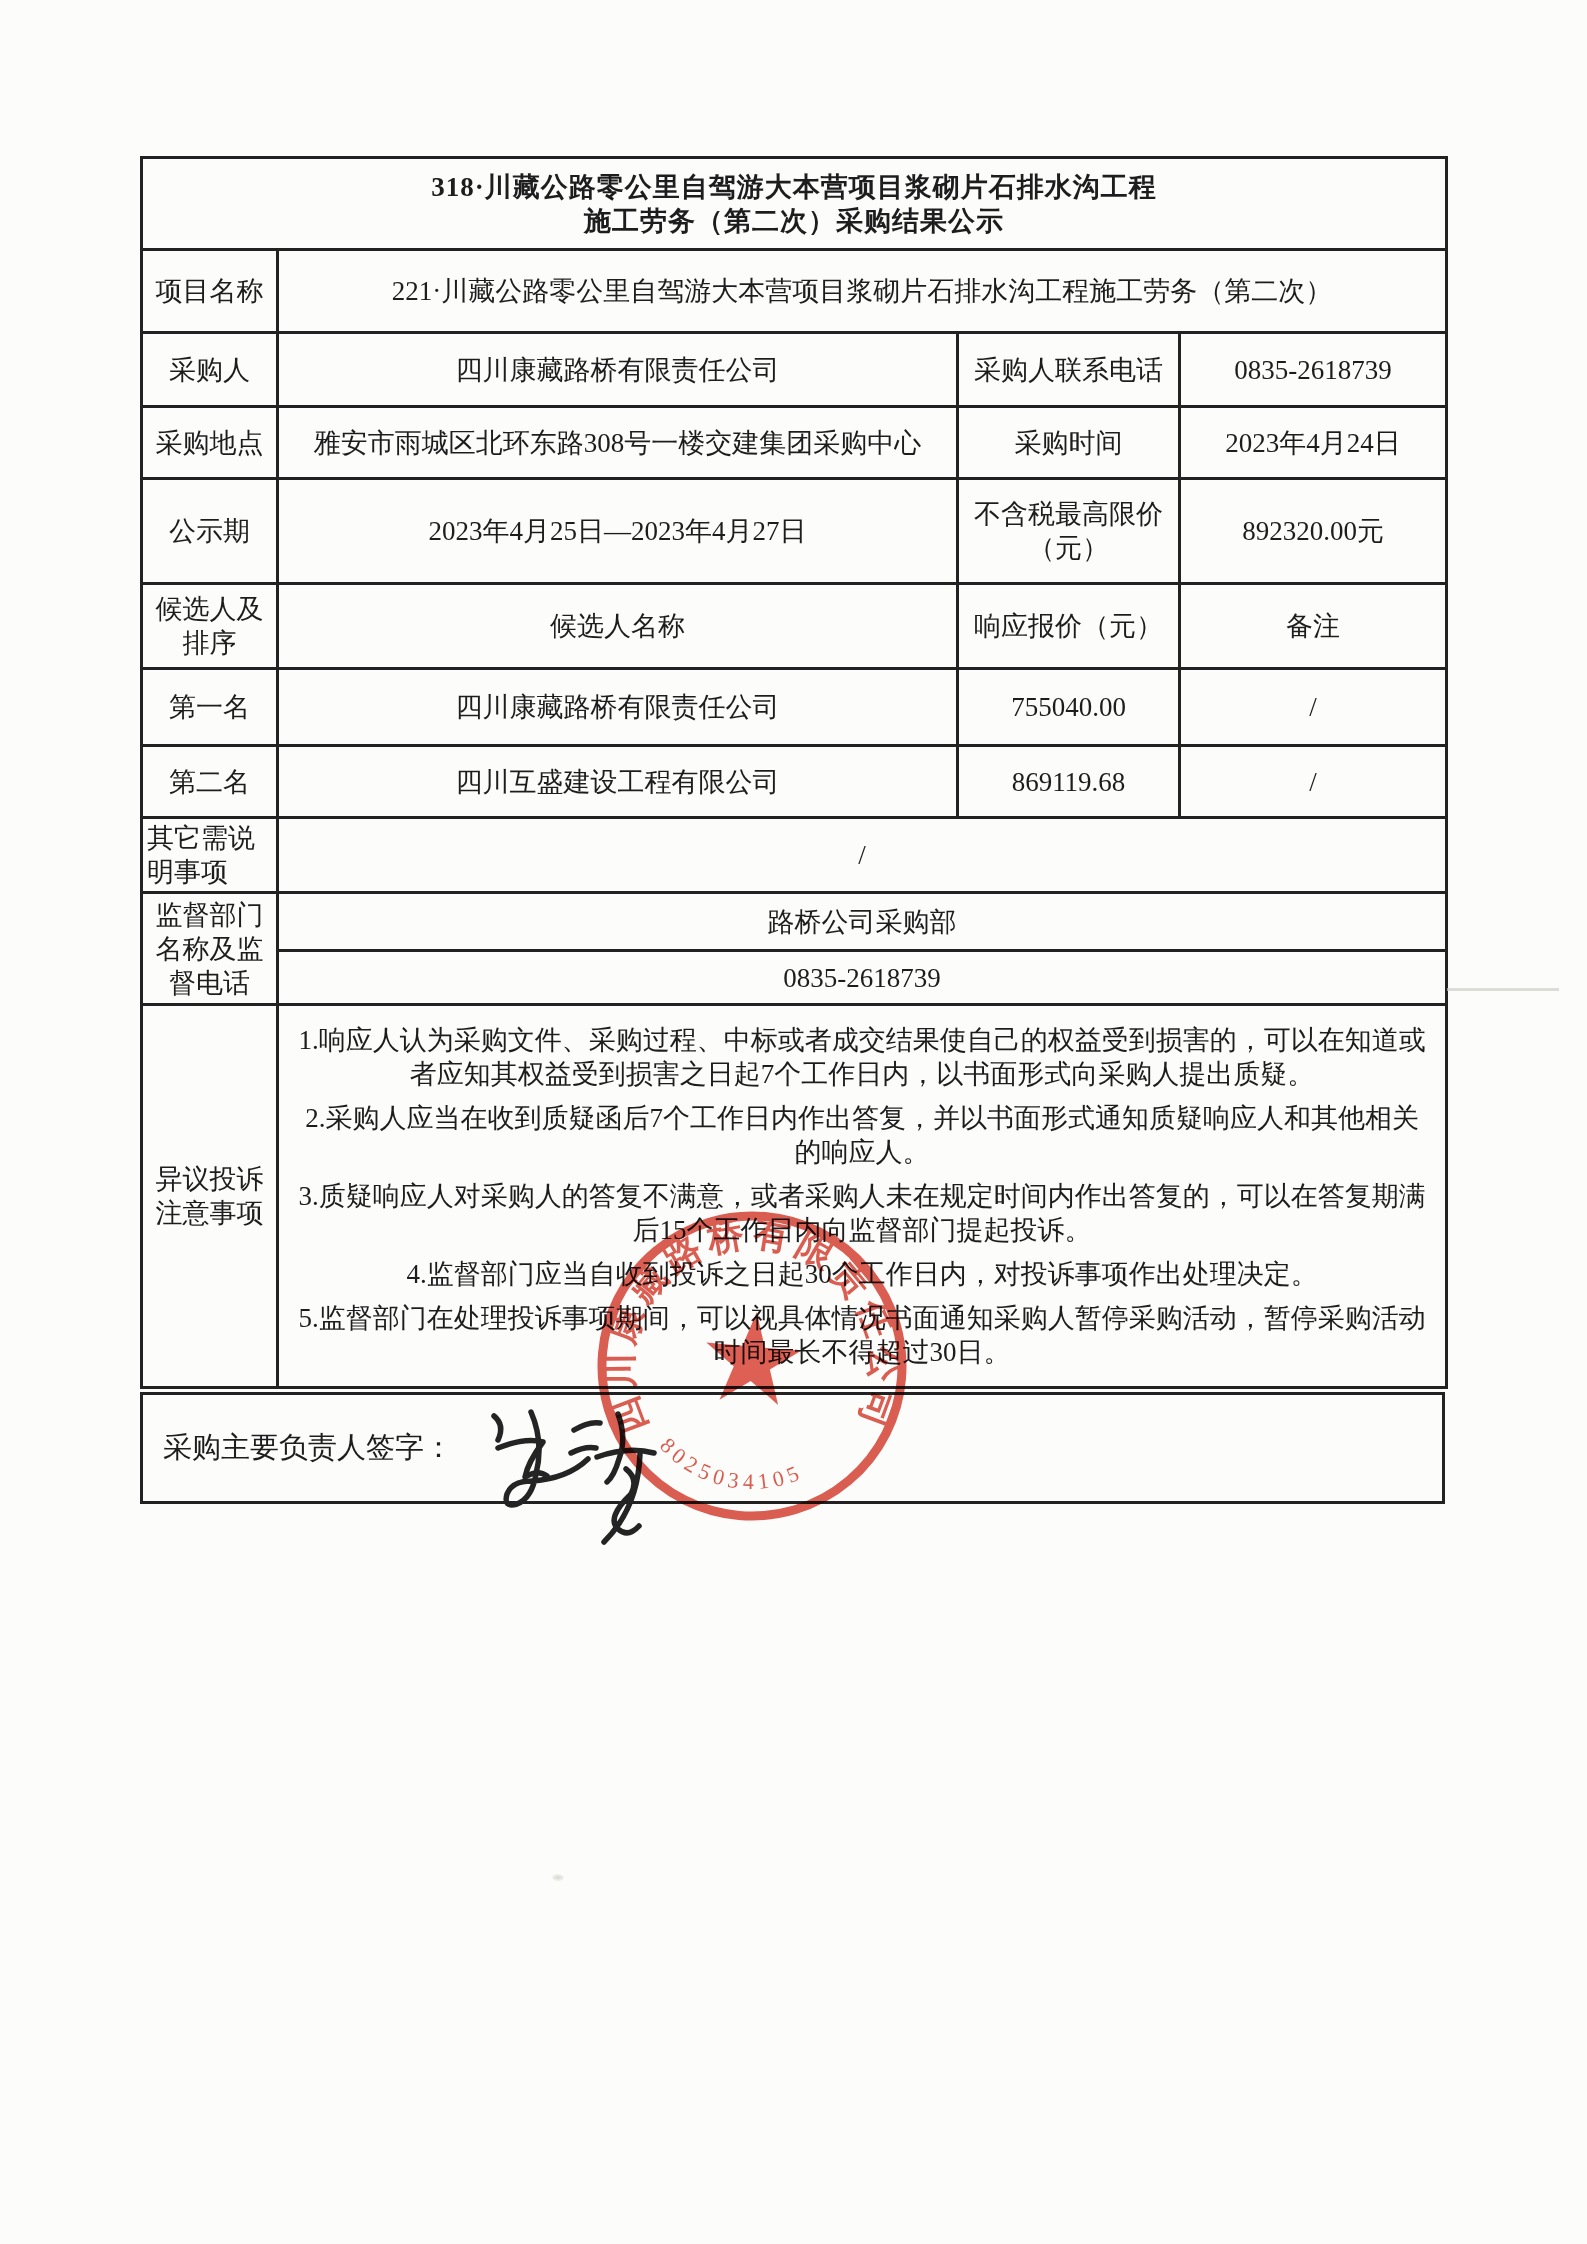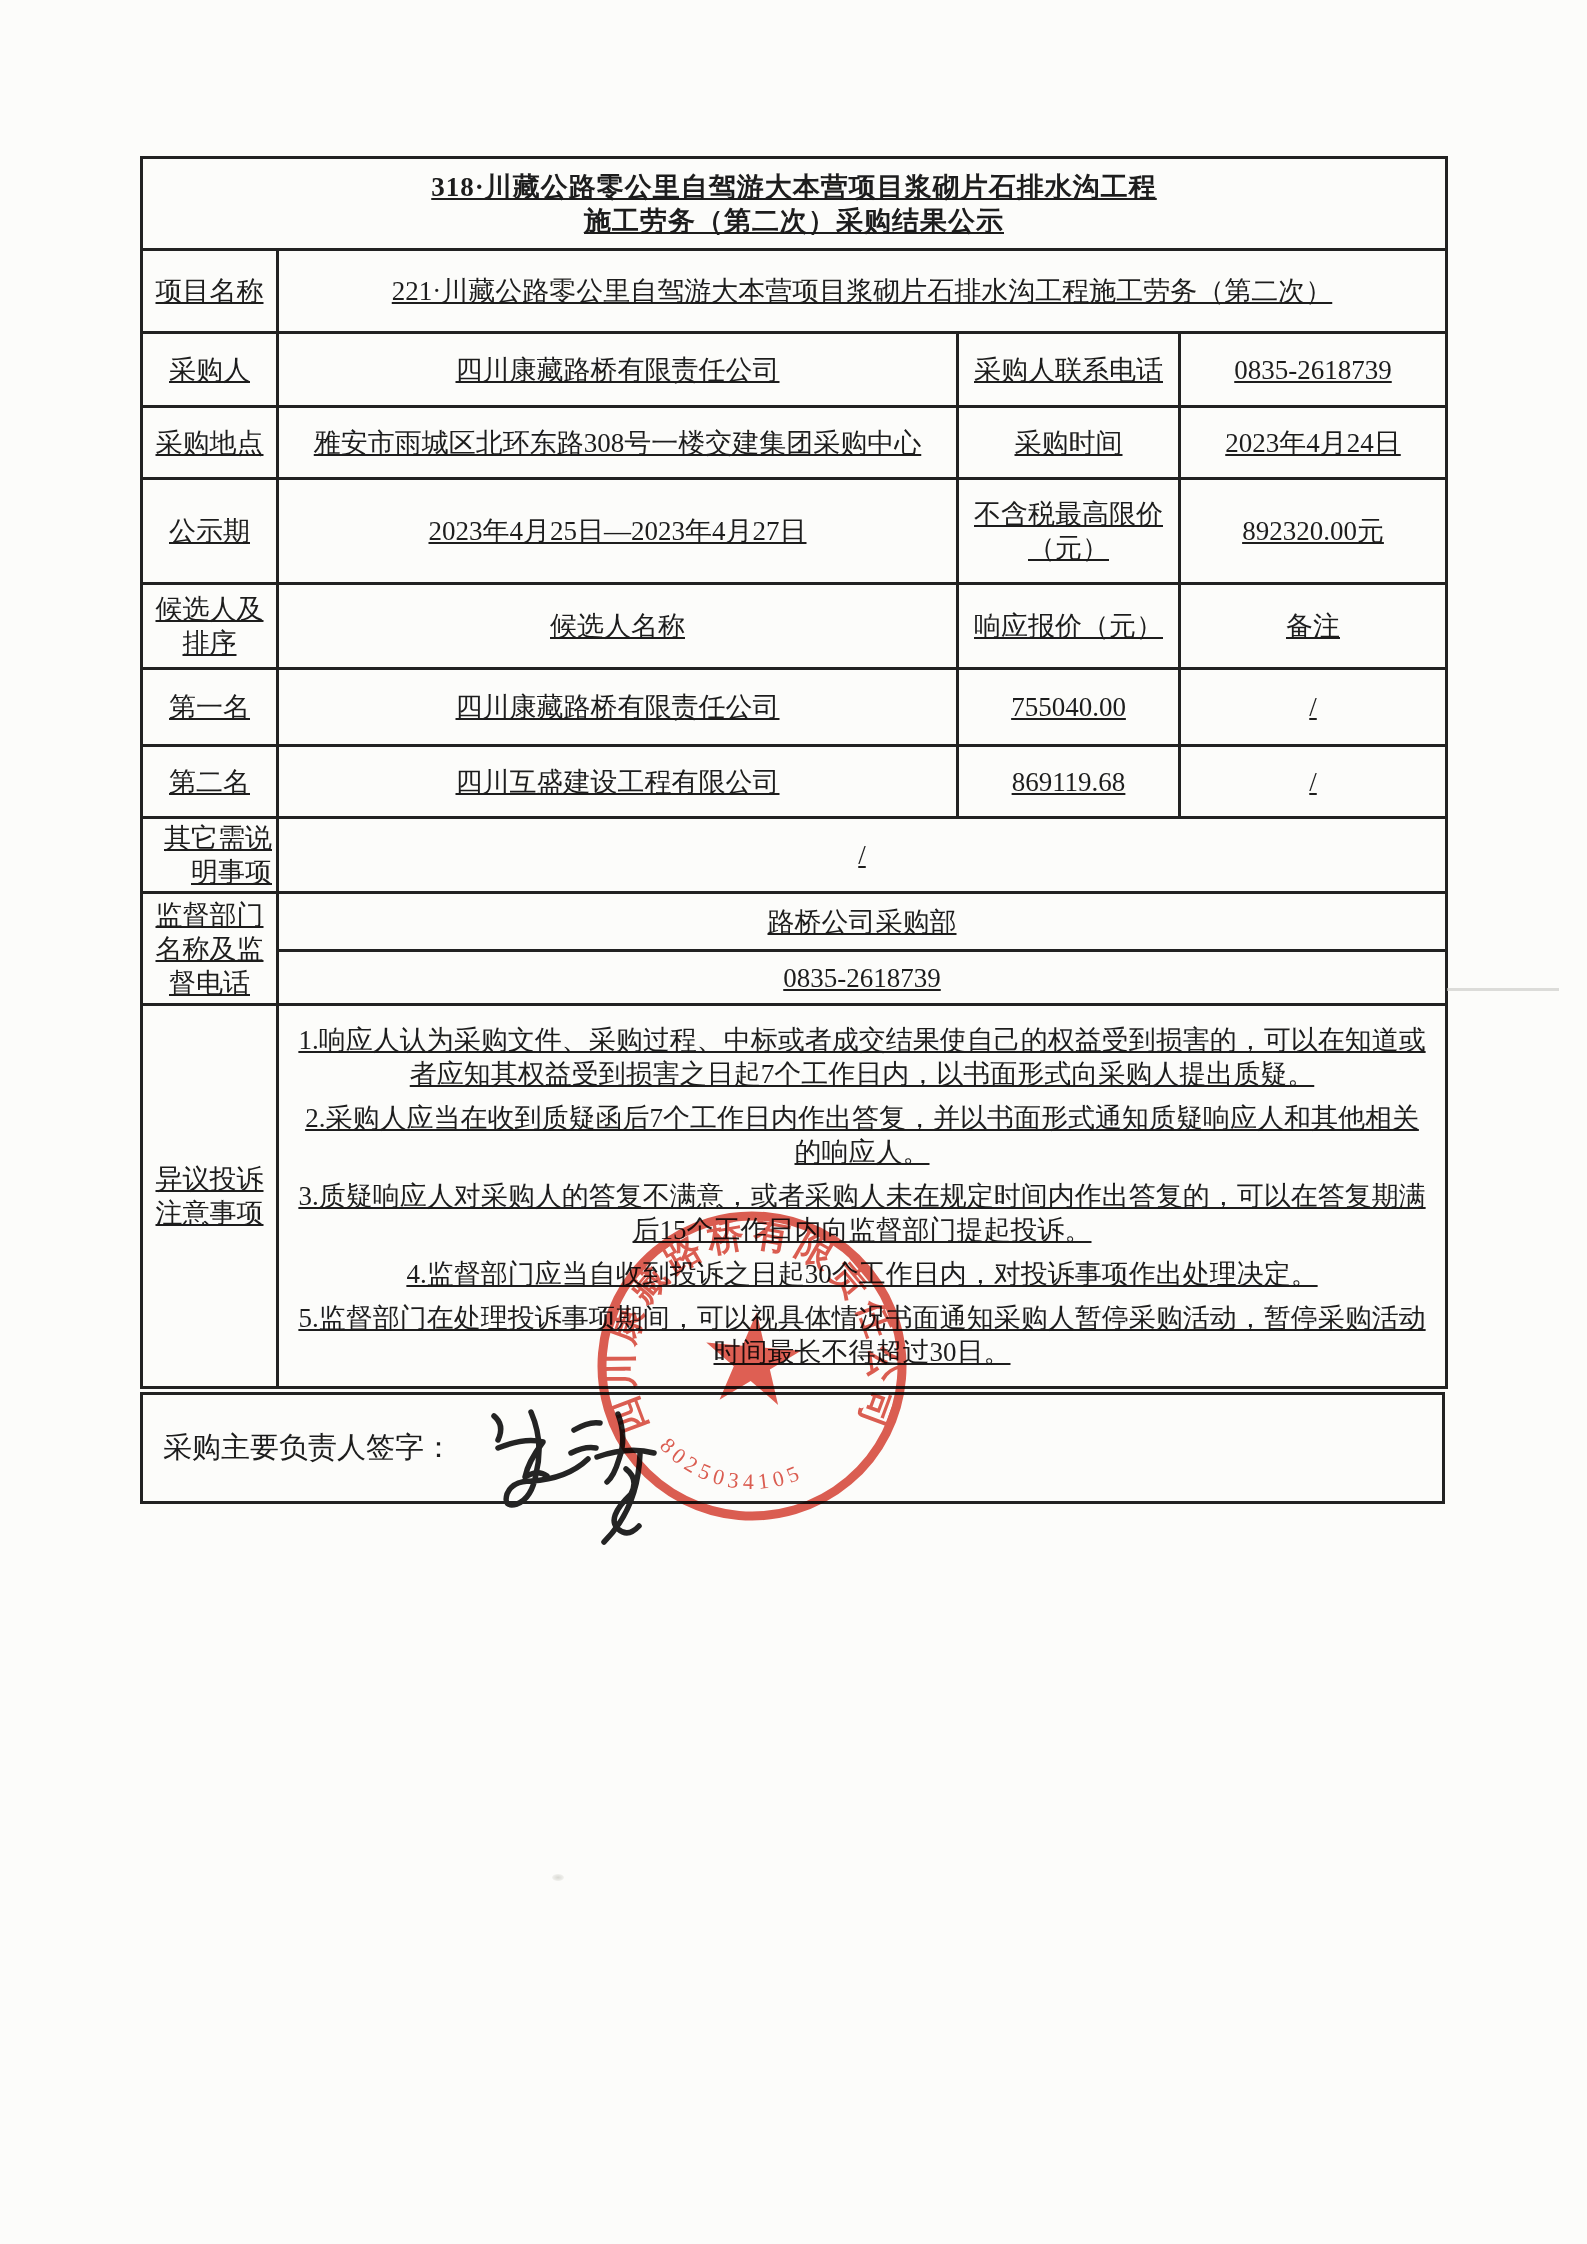--- a/index.html
+++ b/index.html
@@ -13,21 +13,20 @@
   .doc-table{
     position:absolute;left:140px;top:156px;width:1305px;
     border-collapse:collapse;table-layout:fixed;
   }
   .doc-table td{
     border:3px solid #222;
     text-align:center;vertical-align:middle;
     font-size:27px;line-height:34px;
     padding:2px 6px;
     overflow:hidden;
-    text-decoration:underline;
   }
   .title-cell{
     font-weight:bold;font-size:37px;line-height:47px;
     letter-spacing:1px;padding:0 10px;
   }
   .lbl{padding:2px 12px;}
   .left-text{text-align:left;padding-left:14px;}
   .notice-cell{
     text-align:left;vertical-align:middle;
     font-size:27.5px;line-height:47px;
@@ -113,21 +112,21 @@
       <td>755040.00</td>
       <td>/</td>
     </tr>
     <tr style="height:72px">
       <td class="lbl">第二名</td>
       <td>四川互盛建设工程有限公司</td>
       <td>869119.68</td>
       <td>/</td>
     </tr>
     <tr style="height:67px">
-      <td class="lbl" style="text-align:right;padding:2px 4px;margin-top:40px;">其它需说明事项</td>
+      <td class="lbl" style="text-align:left;padding:2px 4px;margin-top:40px;">其它需说明事项</td>
       <td colspan="3">/</td>
     </tr>
     <tr style="height:58px">
       <td rowspan="2" class="lbl">监督部门名称及监督电话</td>
       <td colspan="3">路桥公司采购部</td>
     </tr>
     <tr style="height:54px">
       <td colspan="3">0835-2618739</td>
     </tr>
     <tr style="height:383px">

